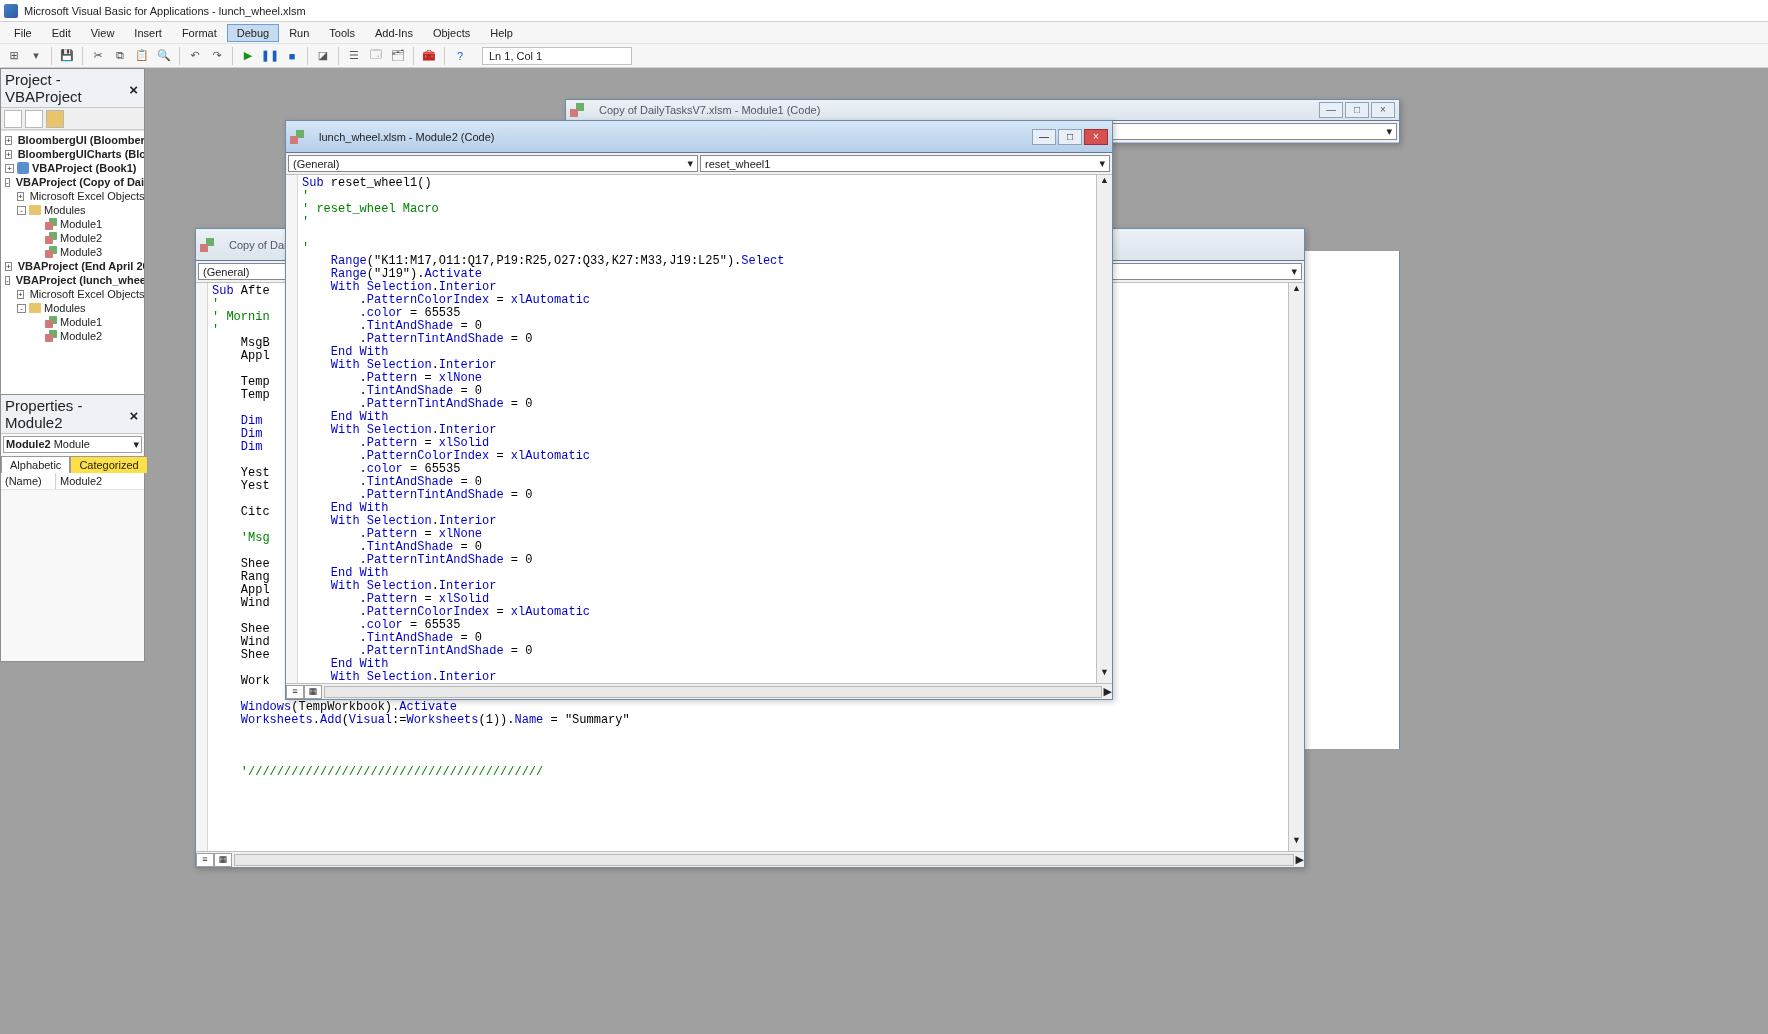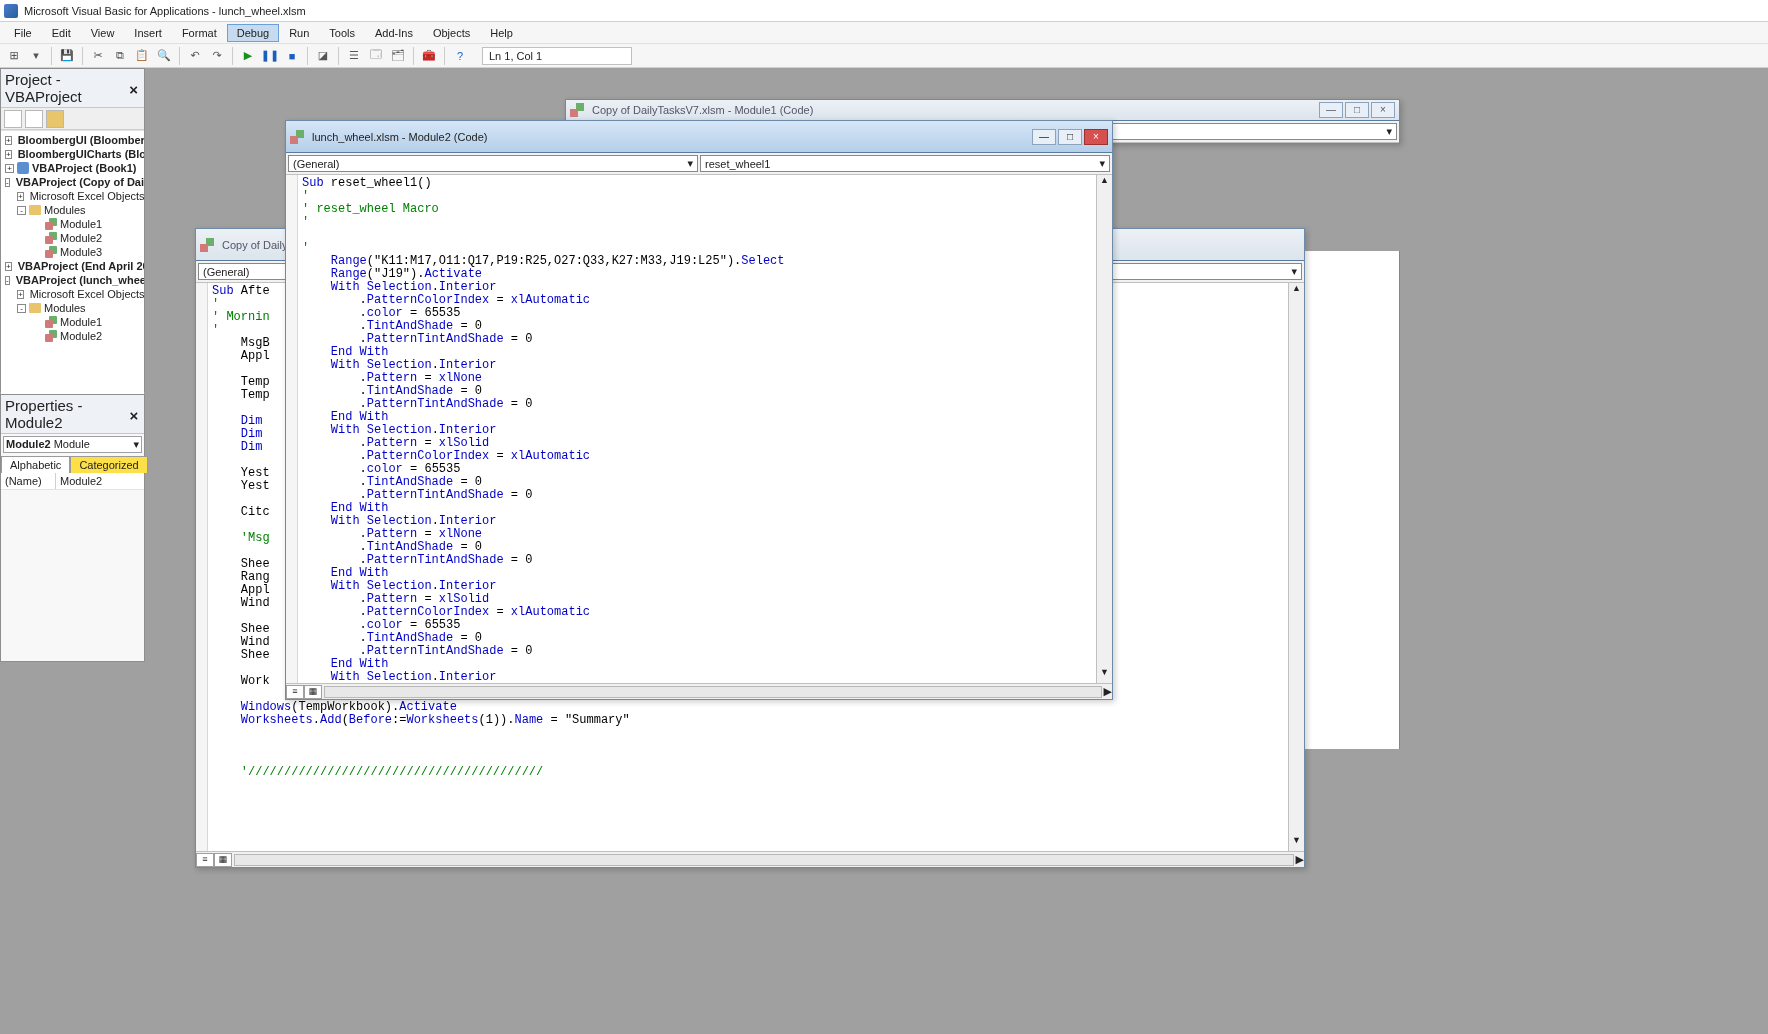--- a/index.html
+++ b/index.html
@@ -160,21 +160,21 @@
   .codewin .title {
     height: 32px;
     display: flex;
     align-items: center;
     justify-content: space-between;
     padding: 0 4px;
     border-bottom: 1px solid #5a7aa0;
   }
   .codewin.active .title { background: linear-gradient(#d6e6f7,#b5cfe9); }
   .codewin.inactive .title { background: linear-gradient(#ecf1f6,#dce4ec); color:#556; }
-  .title-left { display:flex; align-items:center; gap:8px; }
+  .title-left { display:flex; align-items:center; gap:15px; }
   .title-ico { width:14px; height:14px; display:inline-block; position:relative;}
   .title-ico::before { content:""; position:absolute; width:8px; height:8px; background:#6aaf6a; right:0; top:0;}
   .title-ico::after { content:""; position:absolute; width:8px; height:8px; background:#d07a7a; left:0; bottom:0;}
   .win-btns { display:flex; gap:2px; }
   .win-btn { width:24px; height:16px; border:1px solid #8ca3bb; background:#e8eff7; text-align:center; font-size:10px; line-height:14px;}
   .win-btn.close { background:#d75050; color:#fff; border:1px solid #a03030;}
   .combo-row {
     height: 22px; display:flex; gap:2px; padding:2px; background:#f2f2f2; border-bottom:1px solid #c0c0c0;
   }
   .combo-row .combo { flex:1; background:#fff; border:1px solid #888; padding:1px 4px; display:flex; justify-content:space-between; align-items:center;}
@@ -482,21 +482,21 @@
     Appl
     Wind
 
     Shee
     Wind
     Shee
 
     Work
 
     <span class="kw">Windows</span>(TempWorkbook).<span class="kw">Activate</span>
-    <span class="kw">Worksheets</span>.<span class="kw">Add</span>(<span class="kw">Before</span>:=<span class="kw">Worksheets</span>(1)).<span class="kw">Name</span> = "Summary"
+    <span class="kw">Worksheets</span>.<span class="kw">Add</span>(<span class="kw">Visual</span>:=<span class="kw">Worksheets</span>(1)).<span class="kw">Name</span> = "Summary"
 
 
 
 <span class="cm">    '/////////////////////////////////////////</span></div>
       <div class="vscroll">
         <div class="arrow">▲</div>
         <div class="arrow">▼</div>
       </div>
     </div>
     <div class="bottom-bar">

